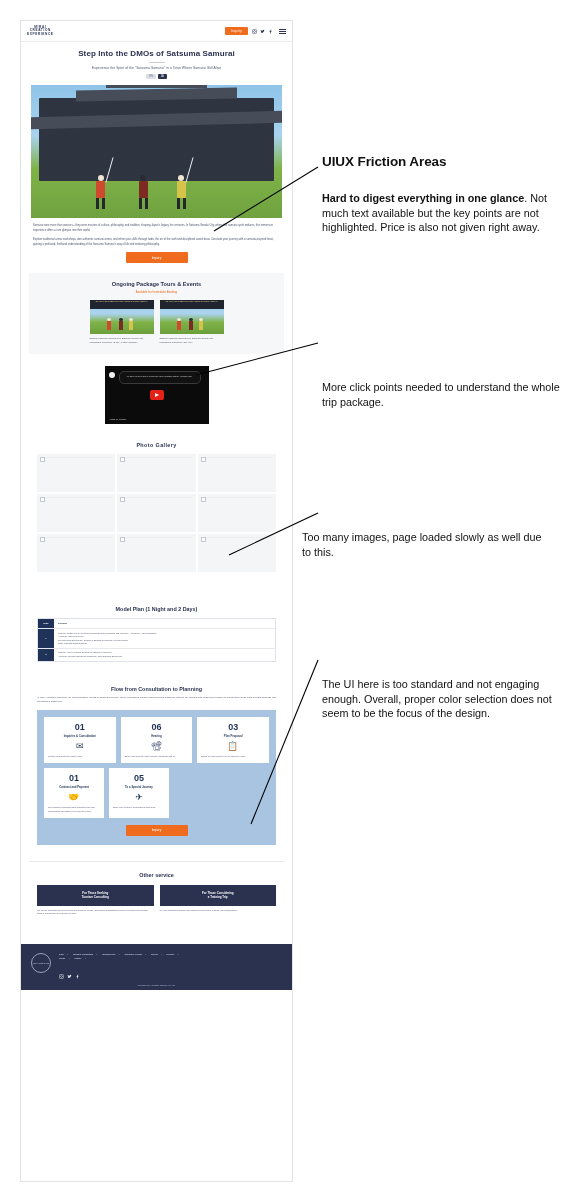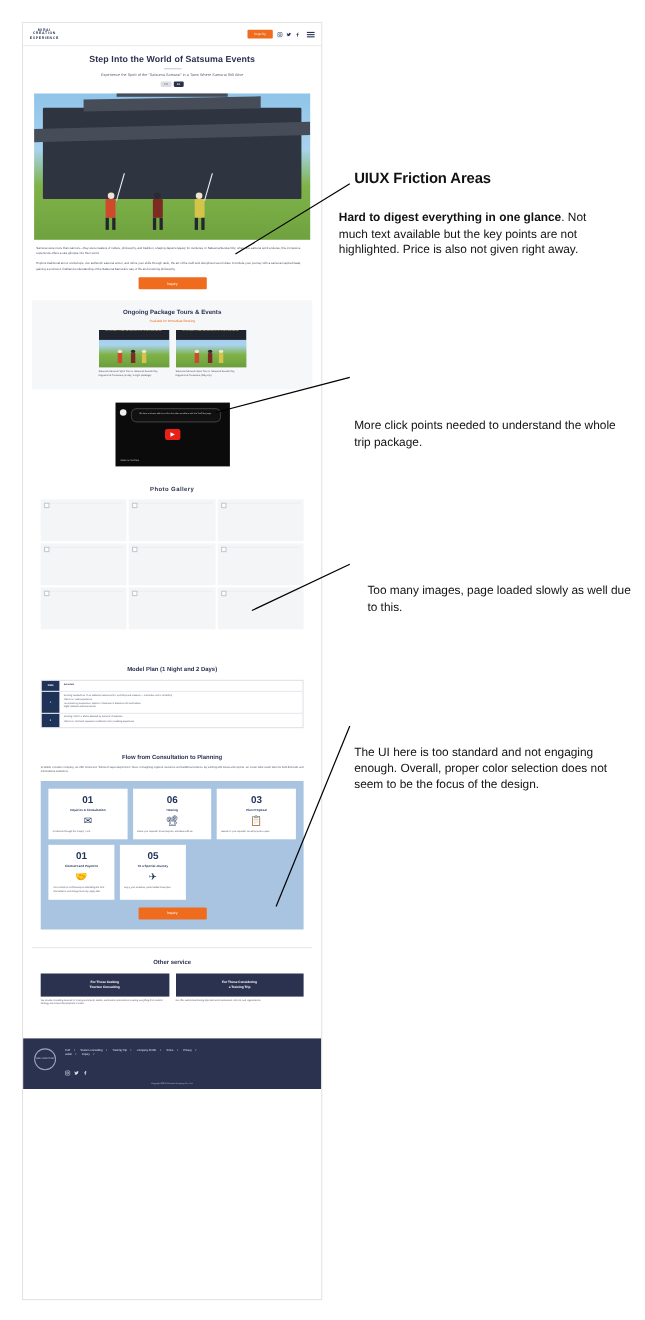--- a/index.html
+++ b/index.html
@@ -180,21 +180,21 @@
       </div>
       <div class="burger">
           <i></i>
           <i></i>
           <i></i>
         </div>
     </div>
   </div>
 
   <div class="hero">
-    <h1>Step Into the World of Satsuma Events</h1>
+    <h1>Step Into the DMOs of Satsuma Samurai</h1>
     <div class="rule"></div>
     <p>Experience the Spirit of the "Satsuma Samurai" in a Town Where Samurai Still Alive</p>
     <div class="lang">
       <span class="off">EN</span>
       <span class="on">JA</span>
     </div>
   </div>
 
   <div class="photo">
     <div class="bld"></div>
@@ -442,27 +442,27 @@
   <line x1="318" y1="167" x2="214" y2="231" stroke="#000" stroke-width="1.1"></line>
   <line x1="318" y1="343" x2="196" y2="375" stroke="#000" stroke-width="1.1"></line>
   <line x1="318" y1="513" x2="229" y2="555" stroke="#000" stroke-width="1.1"></line>
   <line x1="318" y1="660" x2="251" y2="824" stroke="#000" stroke-width="1.1"></line>
 </svg>
 
 <div class="ann" style="left:322px;top:118px;width:250px">
   <h3>UIUX Friction Areas</h3>
 </div>
 
-<div class="ann" style="left:308px;top:155px;width:248px">
+<div class="ann" style="left:322px;top:155px;width:248px">
   <p><b>Hard to digest everything in one glance</b><span>. Not much text available but the key points are not highlighted. Price is also not given right away.</span></p>
 </div>
 
 <div class="ann" style="left:322px;top:344px;width:240px">
   <p>More click points needed to understand the whole trip package.</p>
 </div>
 
-<div class="ann" style="left:334px;top:494px;width:245px">
+<div class="ann" style="left:302px;top:494px;width:245px">
   <p>Too many images, page loaded slowly as well due to this.</p>
 </div>
 
 <div class="ann" style="left:322px;top:641px;width:245px">
   <p>The UI here is too standard and not engaging enough. Overall, proper color selection does not seem to be the focus of the design.</p>
 </div>
 
 </body></html>

